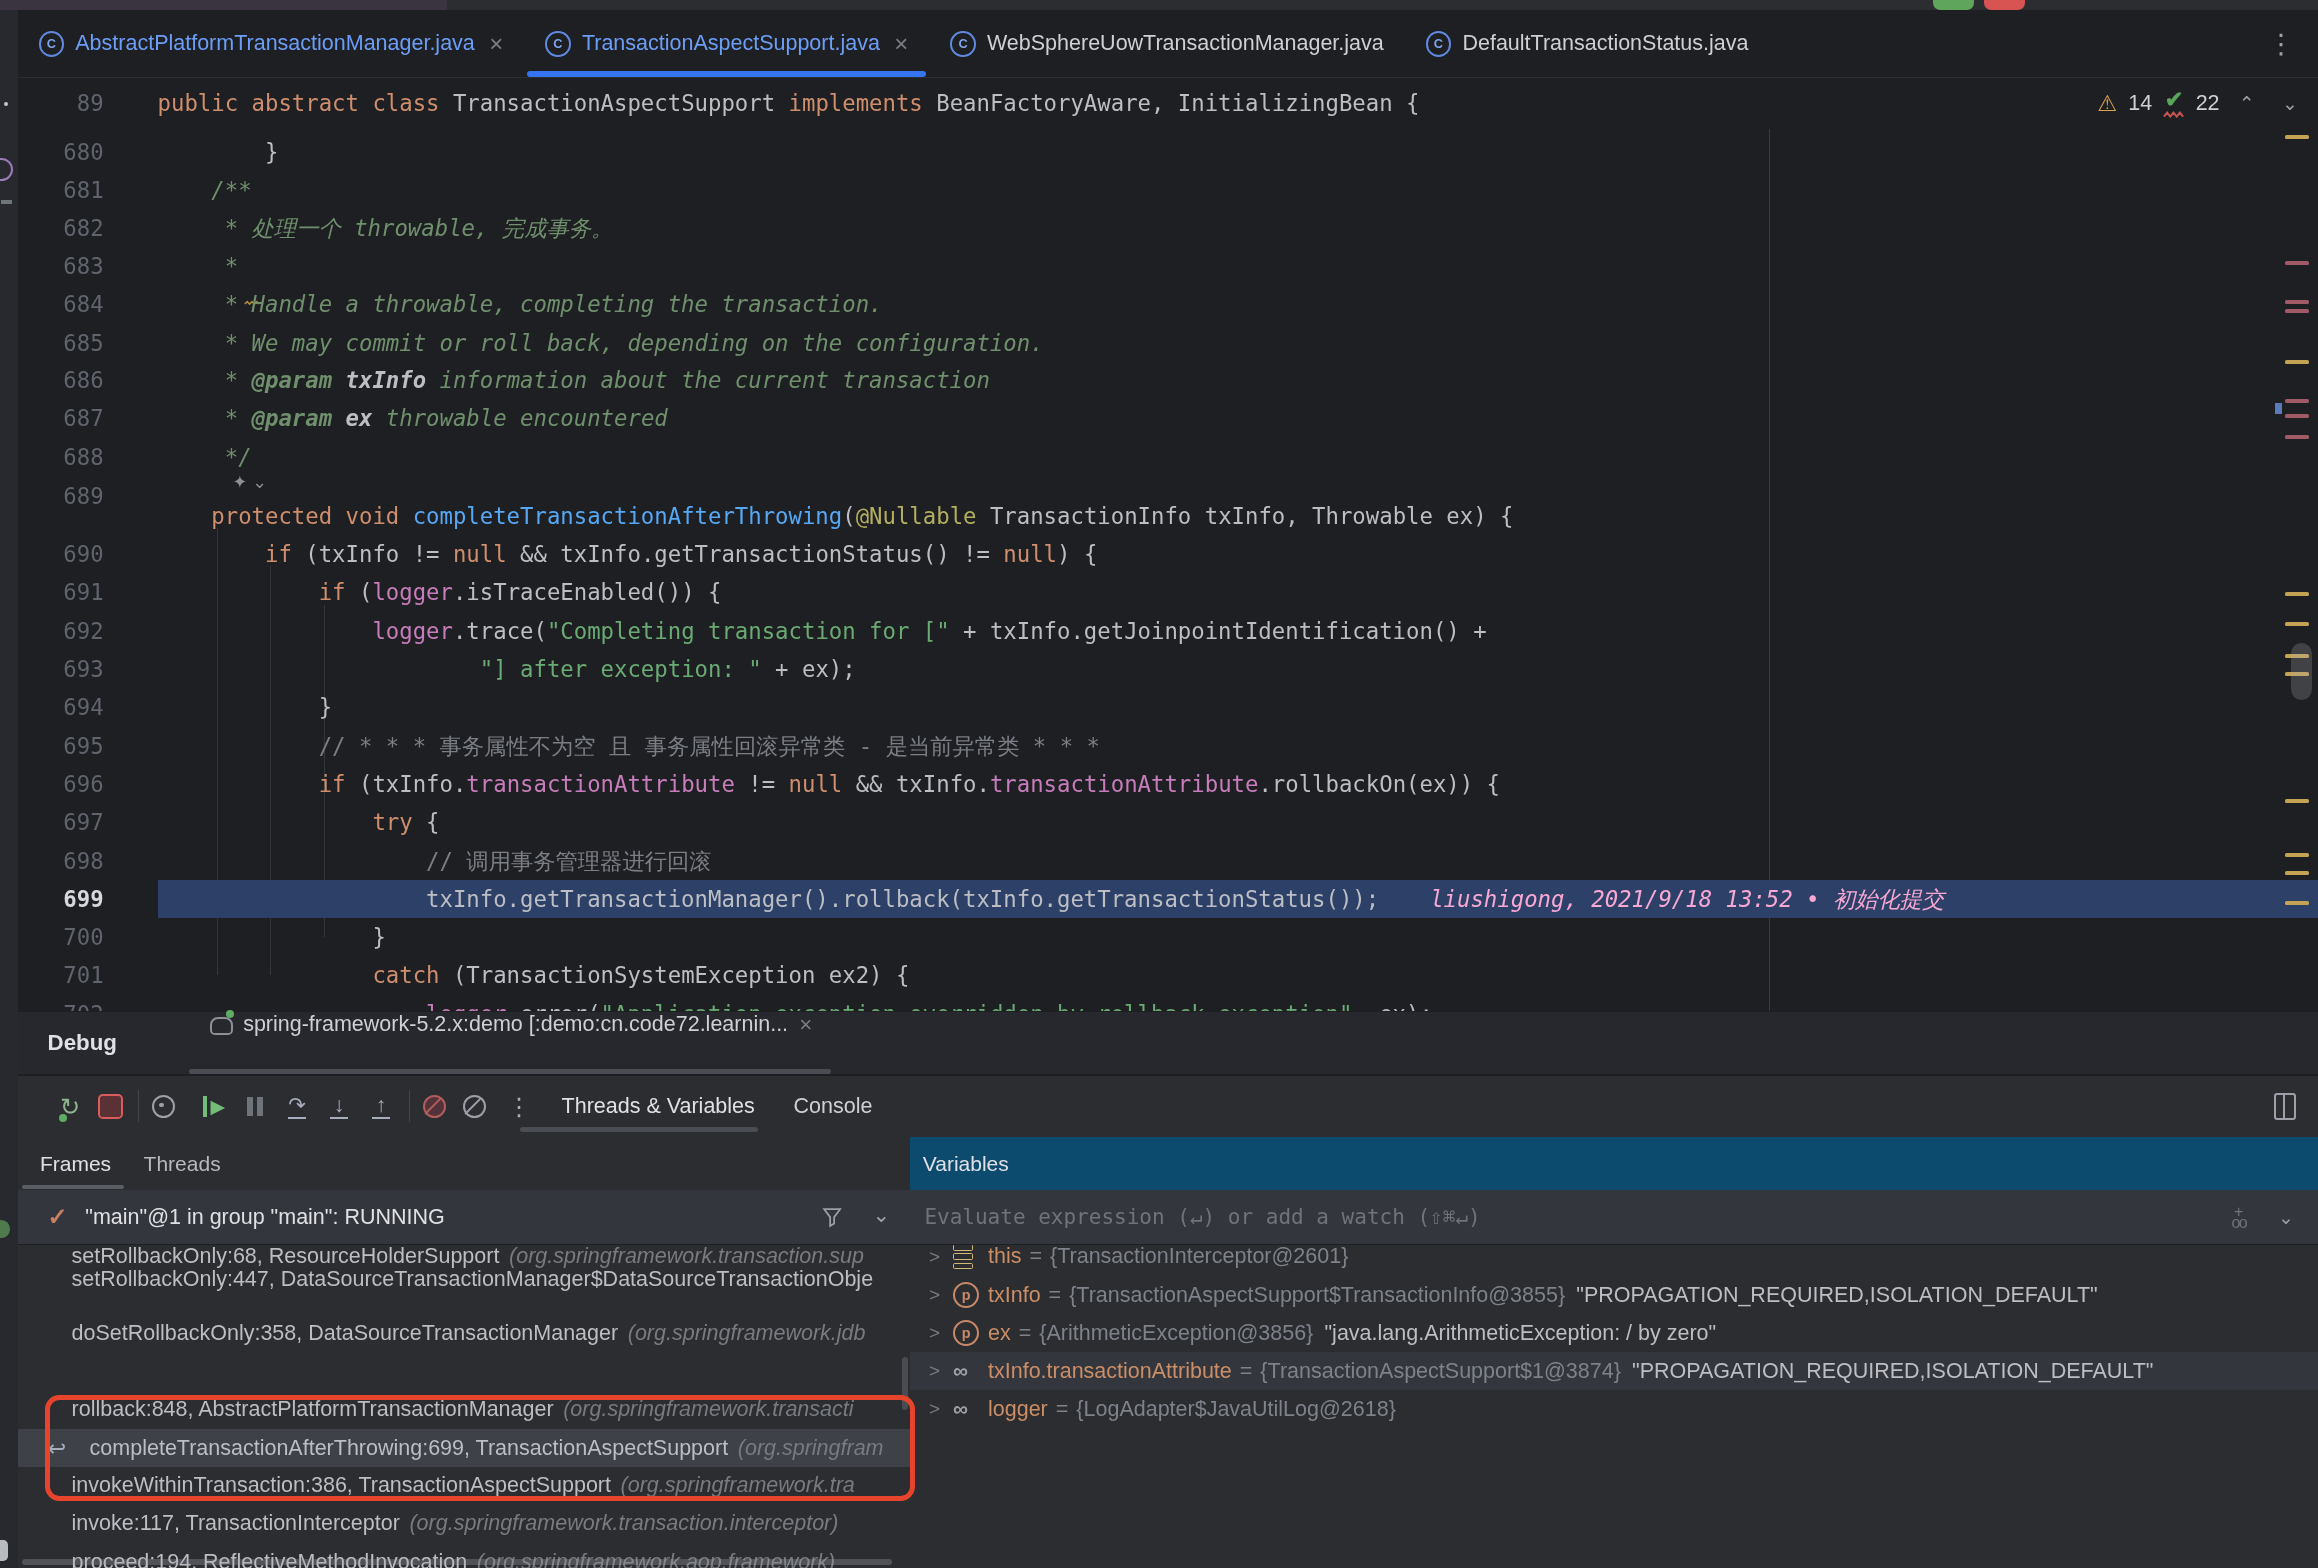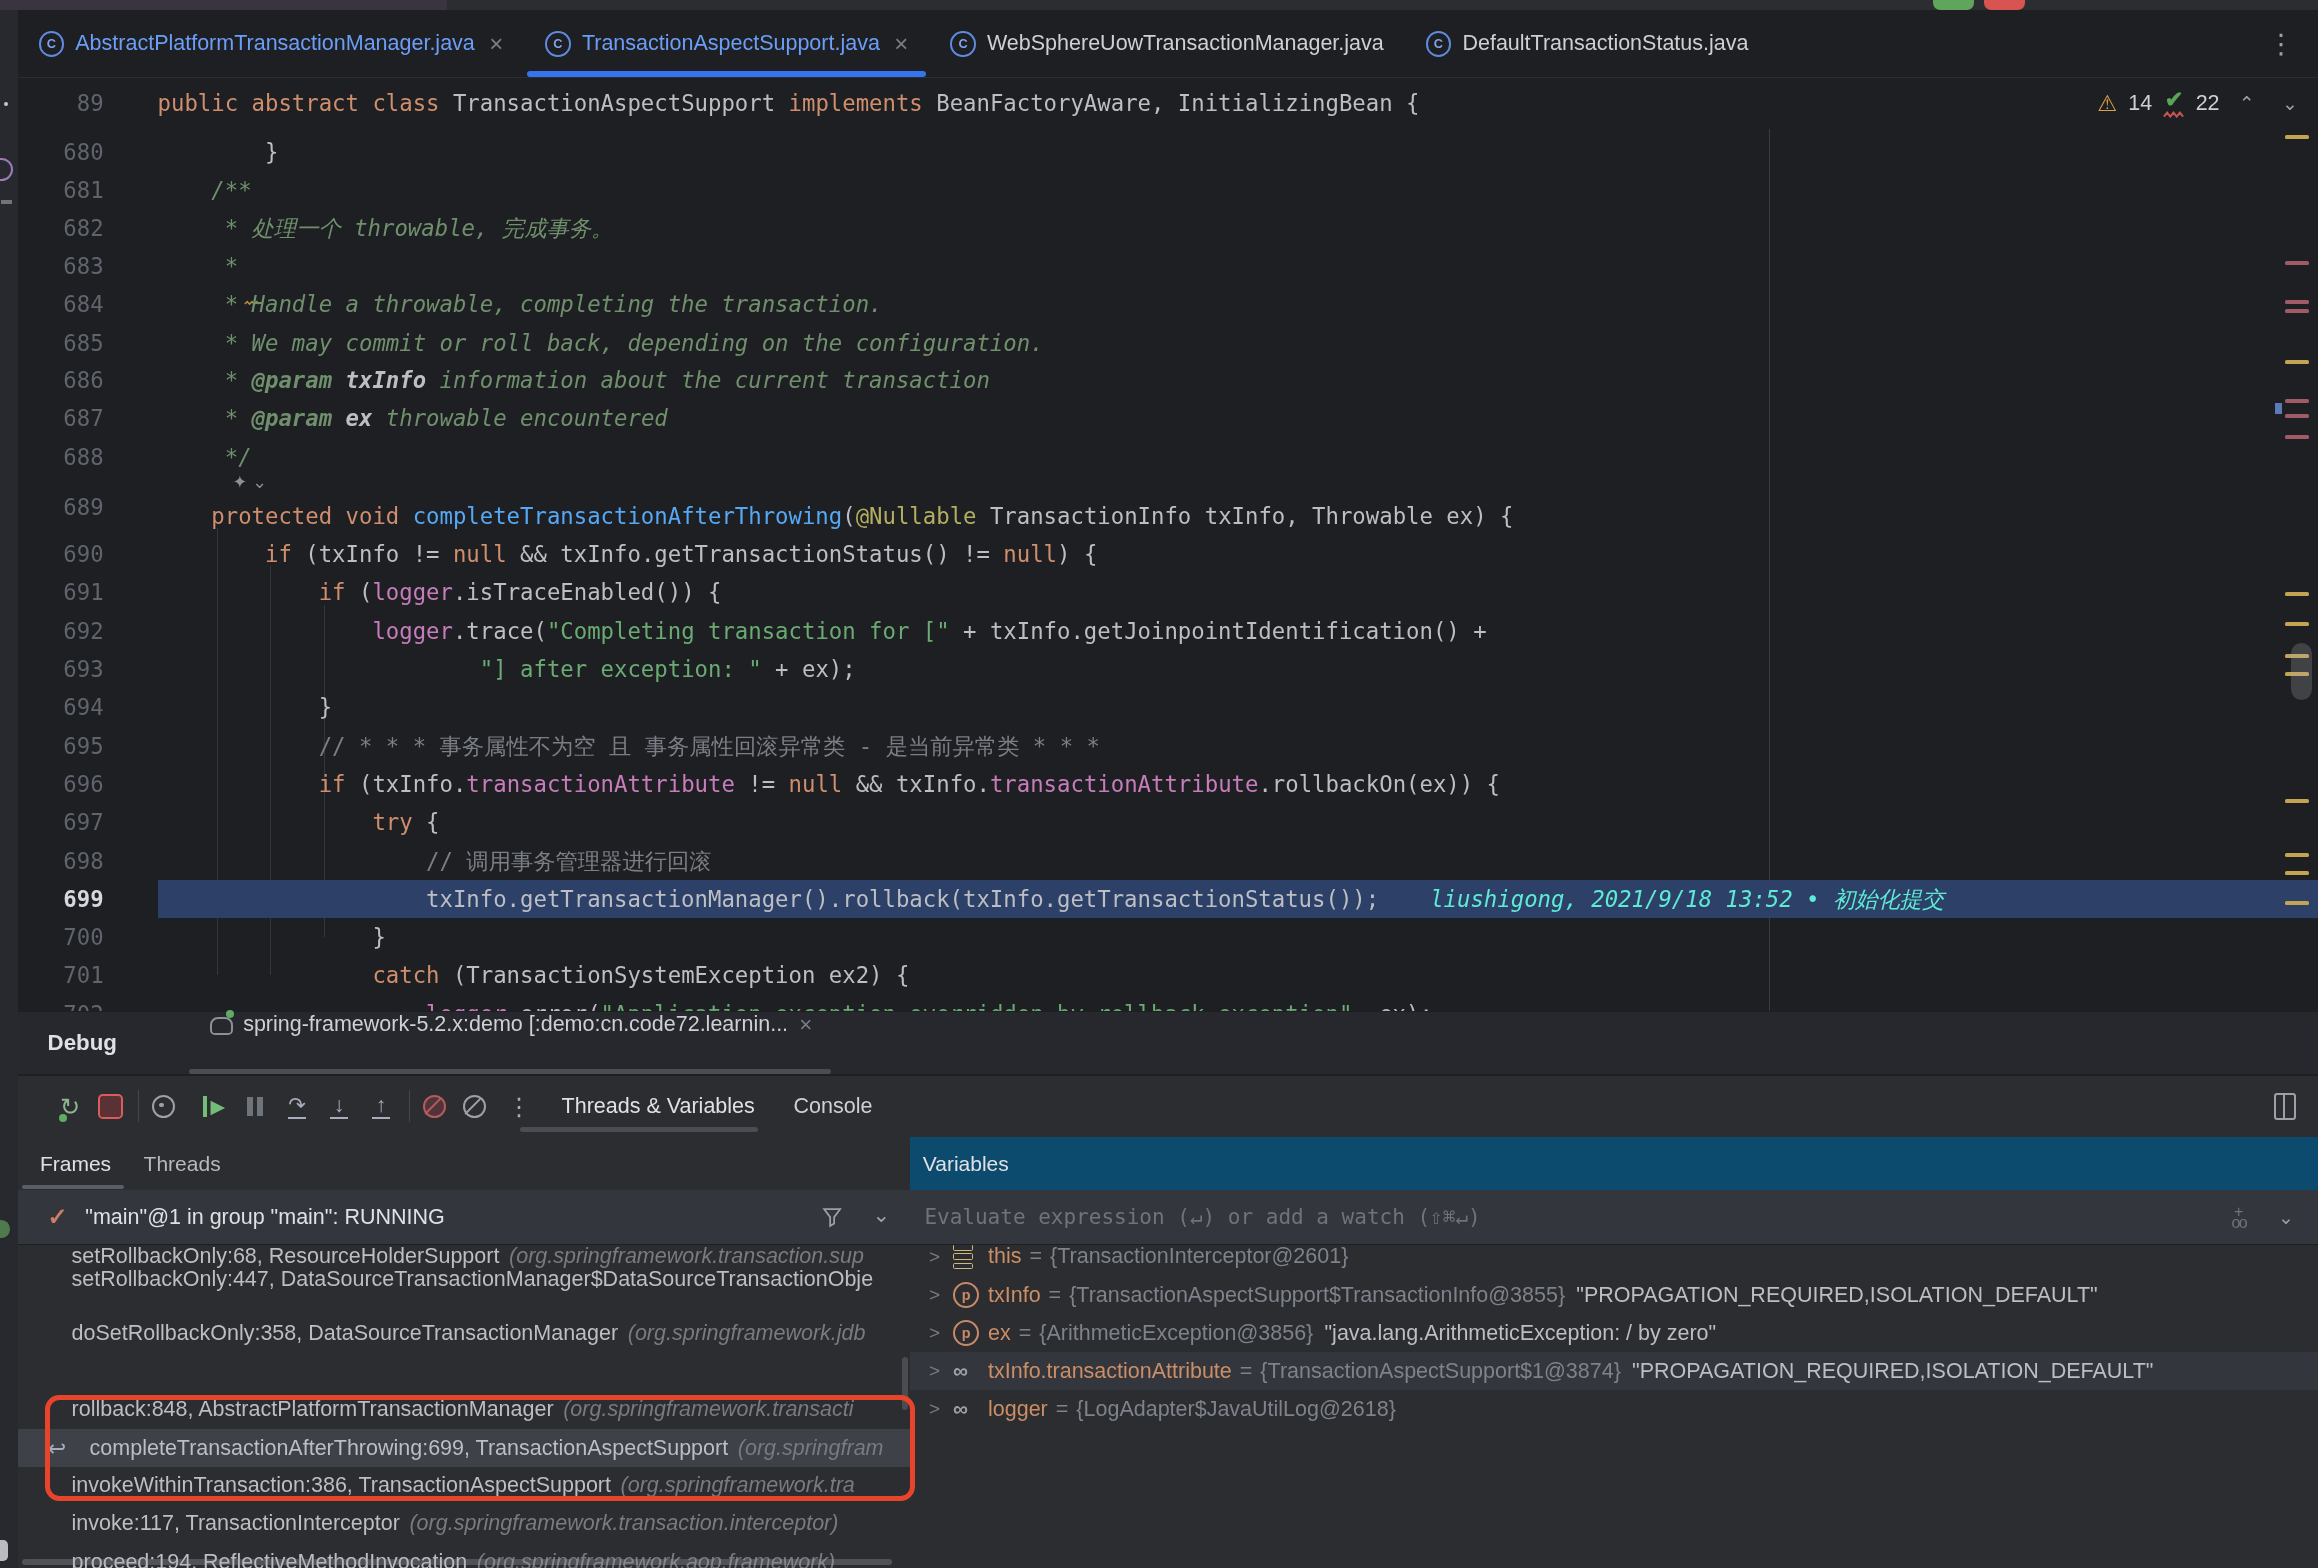--- a/index.html
+++ b/index.html
@@ -38,21 +38,21 @@
   .chev{color:#9DA0A8;font-size:19px;padding:0 8px;}
 
   
   .editor{left:17.6px;top:129px;width:2301px;height:882px;overflow:hidden;background:#1E1F22;}
   .iguide{width:0.8px;background:#33363B;}
   .marginguide{left:1751px;top:0;width:0.8px;height:882px;background:#383B40;}
   .eline{left:140px;right:0;height:38px;white-space:pre;font-size:22.3px;line-height:38px;font-family:"DejaVu Sans Mono",monospace;}
   .eline.exec{background:#2D4168;}
   .egut{left:0;width:86px;height:38px;text-align:right;color:#5F646D;font-size:22.3px;line-height:38px;font-family:"DejaVu Sans Mono",monospace;}
   .egut.exec{color:#D5D8DE;font-weight:bold;}
-  .vcsnote{font-style:italic;color:#5eead4;margin-left:51px;}
+  .vcsnote{font-style:italic;color:#f9a8d4;margin-left:51px;}
   .squig{position:absolute;top:32px;height:5.6px;}
   .inlayicon{color:#8C8F94;font-size:17.6px;}
   .stripe-mark{width:24px;height:4px;border-radius:1.6px;right:9.6px;}
   .stripe-warn{background:#C4A355;}
   .stripe-weak{background:#A05B66;}
   .vscroll{right:6.4px;width:21px;border-radius:10.4px;background:rgba(166,170,180,0.25);}
 
   
   .dbghead{left:17.6px;top:1012px;width:2301px;height:62px;background:#26282D;display:flex;align-items:center;}
   .dbglabel{font-size:22.3px;font-weight:bold;color:#DFE1E5;margin-left:30px;}
@@ -211,21 +211,21 @@
         <div class="abs egut" style="top: 156px;">684</div>
         <div class="abs eline" style="top: 156px;"><span class="t-d">     * Handle a throwable, completing the transaction.</span></div>
         <div class="abs egut" style="top: 195px;">685</div>
         <div class="abs eline" style="top: 195px;"><span class="t-d">     * We may commit or roll back, depending on the configuration.</span></div>
         <div class="abs egut" style="top: 232px;">686</div>
         <div class="abs eline" style="top: 232px;"><span class="t-d">     * </span><span class="t-dt">@param</span><span class="t-d"> </span><span class="t-dv">txInfo</span><span class="t-d"> information about the current transaction</span></div>
         <div class="abs egut" style="top: 270px;">687</div>
         <div class="abs eline" style="top: 270px;"><span class="t-d">     * </span><span class="t-dt">@param</span><span class="t-d"> </span><span class="t-dv">ex</span><span class="t-d"> throwable encountered</span></div>
         <div class="abs egut" style="top: 309px;">688</div>
         <div class="abs eline" style="top: 309px;"><span class="t-d">     */</span></div>
-        <div class="abs egut" style="top: 359px;">689</div>
+        <div class="abs egut" style="top: 348px;">689</div>
         <div class="abs eline" style="top: 368px;"><span class="t-k">    protected void </span><span class="t-f">completeTransactionAfterThrowing</span><span class="t-p">(</span><span class="t-a">@Nullable</span><span class="t-p"> TransactionInfo txInfo, Throwable ex) {</span></div>
         <div class="abs egut" style="top: 406px;">690</div>
         <div class="abs eline" style="top: 406px;"><span class="t-k">        if</span><span class="t-p"> (txInfo != </span><span class="t-k">null</span><span class="t-p"> &amp;&amp; txInfo.getTransactionStatus() != </span><span class="t-k">null</span><span class="t-p">) {</span></div>
         <div class="abs egut" style="top: 444px;">691</div>
         <div class="abs eline" style="top: 444px;"><span class="t-k">            if</span><span class="t-p"> (</span><span class="t-fl">logger</span><span class="t-p">.isTraceEnabled()) {</span></div>
         <div class="abs egut" style="top: 483px;">692</div>
         <div class="abs eline" style="top: 483px;"><span class="t-p">                </span><span class="t-fl">logger</span><span class="t-p">.trace(</span><span class="t-s">"Completing transaction for ["</span><span class="t-p"> + txInfo.getJoinpointIdentification() +</span></div>
         <div class="abs egut" style="top: 521px;">693</div>
         <div class="abs eline" style="top: 521px;"><span class="t-p">                        </span><span class="t-s">"] after exception: "</span><span class="t-p"> + ex);</span></div>
         <div class="abs egut" style="top: 559px;">694</div>

